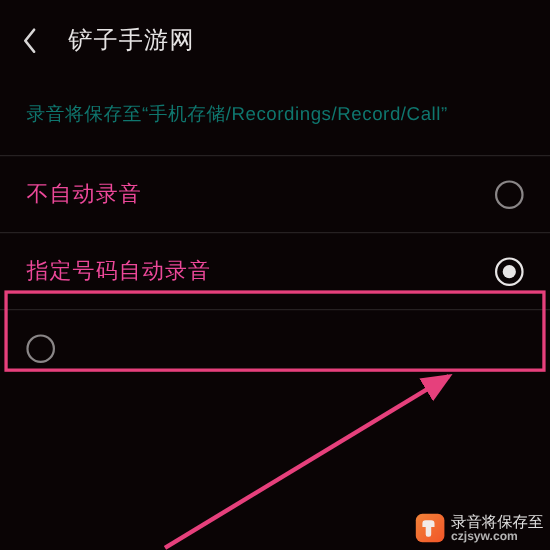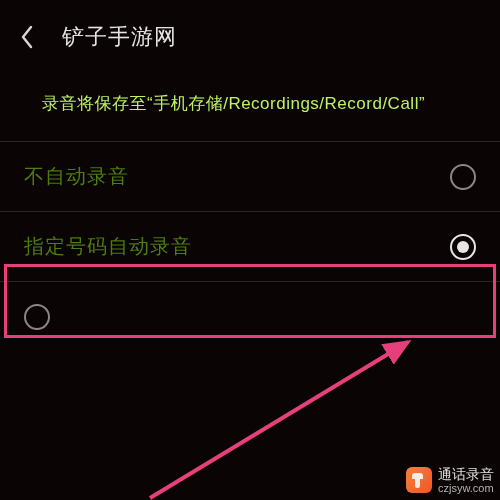--- a/index.html
+++ b/index.html
@@ -26,40 +26,39 @@
   }
   .back-icon svg { display: block; }
   .title {
     font-size: 22px;
     color: #e6e4e4;
     margin-left: 8px;
     letter-spacing: 1px;
   }
   .subtext {
     font-size: 17px;
-    color: #bef264;
+    color: #0f766e;
     padding: 12px 24px 26px 24px;
     letter-spacing: 0.5px;
-    margin-left: 18px;
   }
   .option {
     display: flex;
     align-items: center;
     justify-content: space-between;
     padding: 0 24px;
     height: 70px;
     border-top: 1px solid #2a2526;
     position: relative;
   }
   .option:last-of-type {
     border-bottom: 1px solid #2a2526;
   }
   .option-label {
     font-size: 20px;
-    color: #4d7c0f;
+    color: #ec4899;
     letter-spacing: 1px;
   }
   .radio {
     width: 26px;
     height: 26px;
     border: 2px solid #8a8687;
     border-radius: 50%;
     display: flex;
     align-items: center;
     justify-content: center;
@@ -107,21 +106,21 @@
     height: 26px;
     border-radius: 6px;
     background: linear-gradient(135deg,#ff8a3c,#ff5a2b);
     display: flex;
     align-items: center;
     justify-content: center;
   }
   .wm-logo svg { display:block; }
   .wm-text { display:flex; flex-direction:column; line-height:1.1; }
   .wm-text .ln1 { font-size:14px; color:#eaeaea; }
-  .wm-text .ln2 { font-size:11px; color:#bdbdbd; }
+  .wm-text .ln2 { font-size:11px; color:#bdbdbd;font-weight:bold; }
 </style>
 </head>
 <body>
 
 <div class="header">
   <span class="back-icon">
     <svg width="14" height="24" viewBox="0 0 14 24">
       <polyline points="11,2 3,12 11,22" fill="none" stroke="#d8d6d6" stroke-width="2.4" stroke-linecap="round" stroke-linejoin="round"></polyline>
     </svg>
   </span>
@@ -157,16 +156,16 @@
   <line x1="30" y1="160" x2="288" y2="4" stroke="#e6407c" stroke-width="4" marker-end="url(#ah)"></line>
 </svg>
 
 <div class="watermark">
   <span class="wm-logo">
     <svg width="18" height="18" viewBox="0 0 18 18">
       <path d="M5 2 h5 a3 3 0 0 1 3 3 v3 h-3 v7 a2 2 0 0 1 -2 2 h-1 a2 2 0 0 1 -2 -2 v-7 h-3 v-3 a3 3 0 0 1 3 -3 z" fill="#fff" opacity="0.95"></path>
     </svg>
   </span>
   <span class="wm-text">
-    <span class="ln1">通话录音</span>
+    <span class="ln1">录音将保存至</span>
     <span class="ln2">czjsyw.com</span>
   </span>
 </div>
 
 </body></html>

